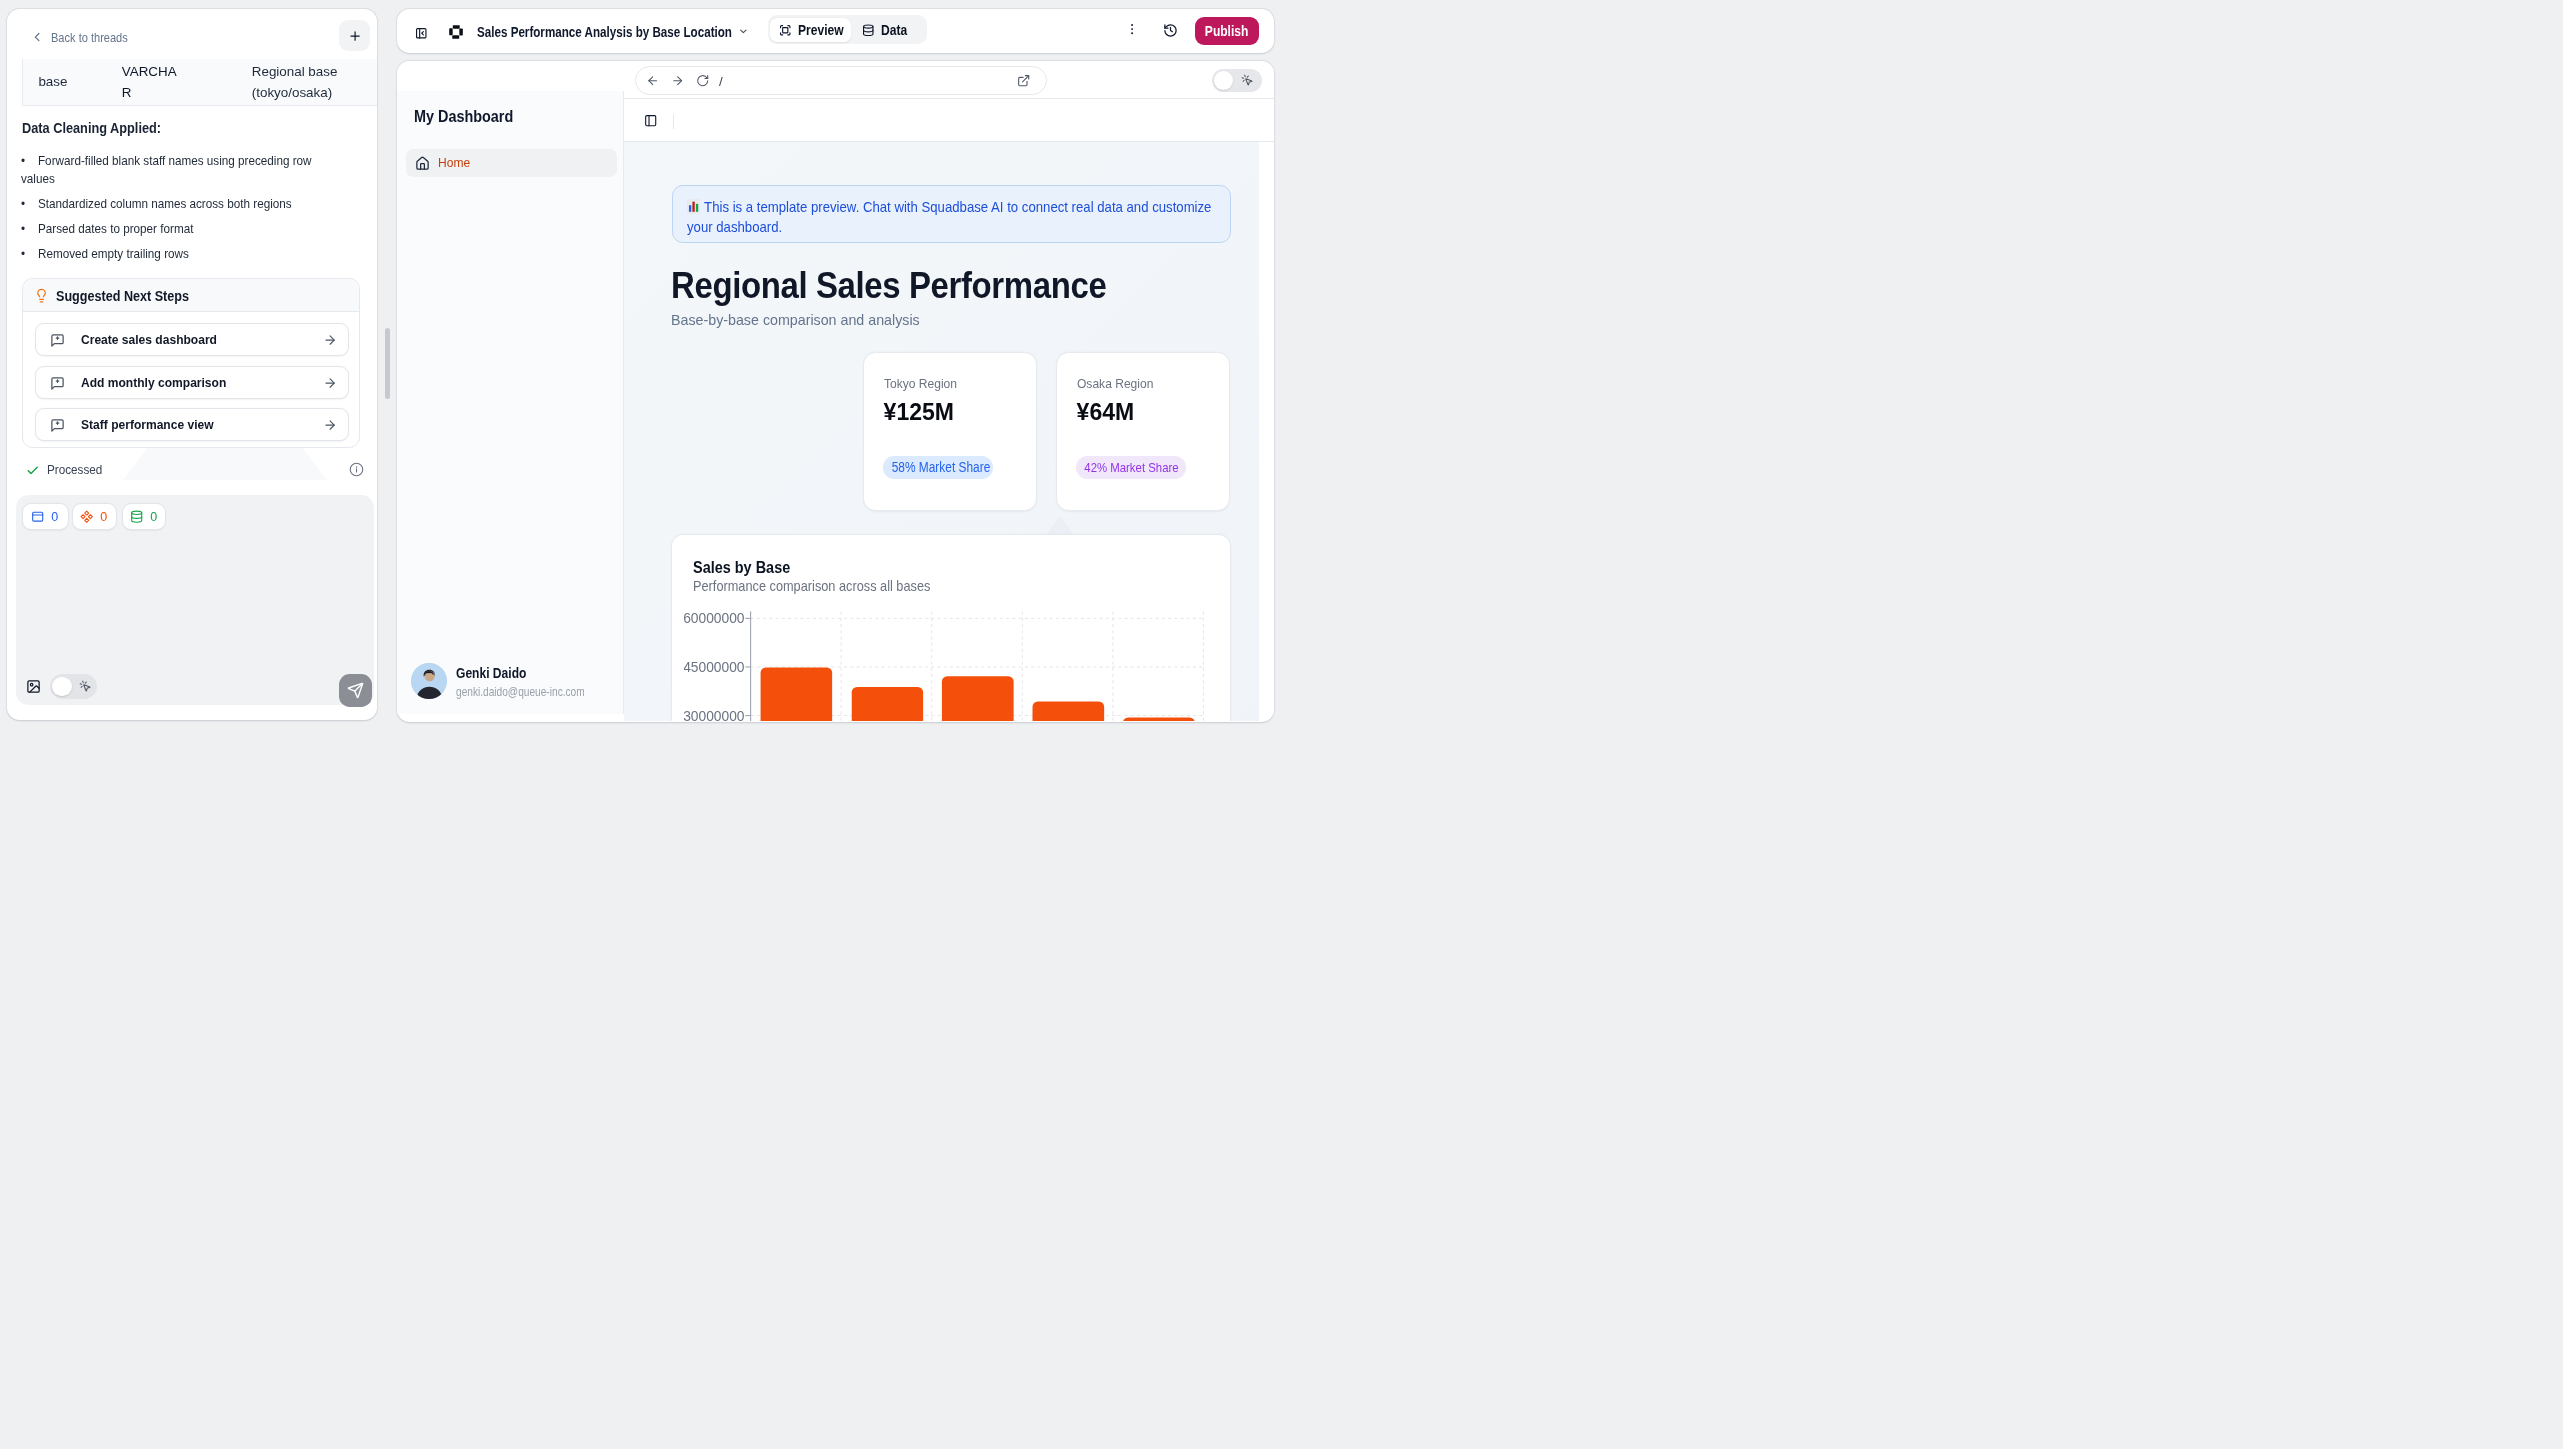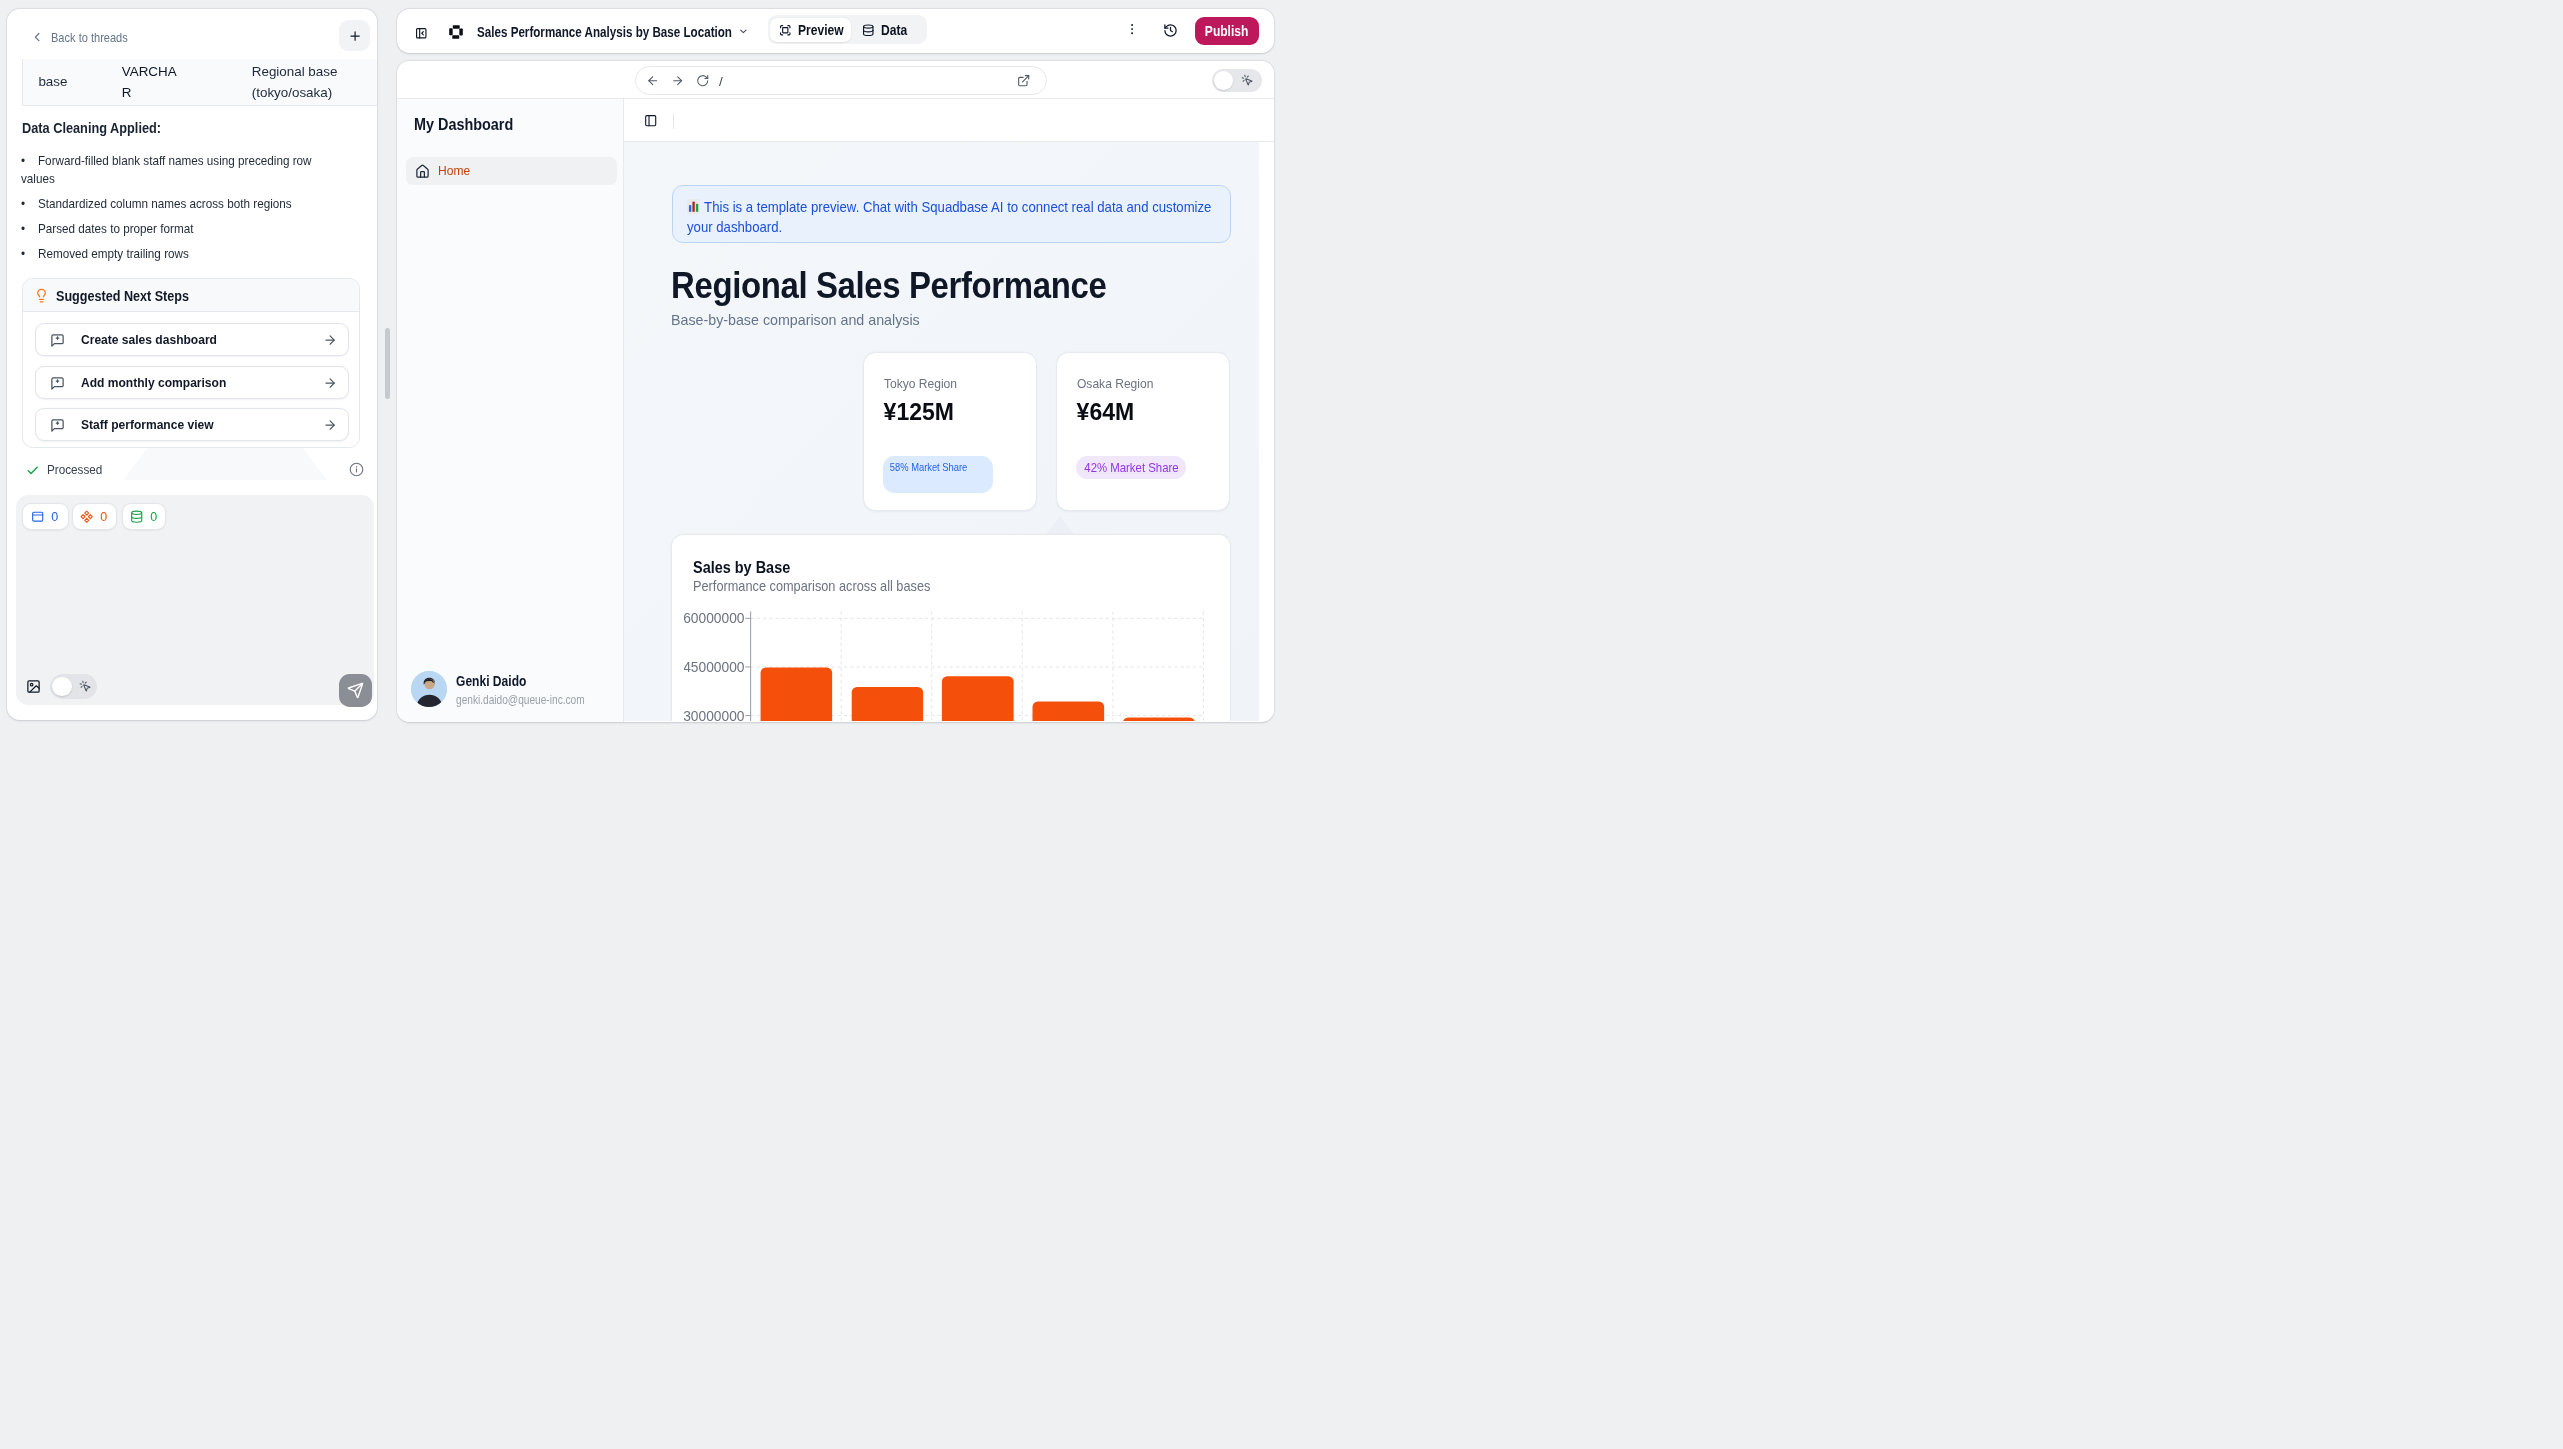--- a/index.html
+++ b/index.html
@@ -245,21 +245,21 @@
       <svg class="abs" style="left:29px; top:5.8px;" width="12.5" height="12.5" viewBox="0 0 24 24" fill="none" stroke="#4b5563" stroke-width="2" stroke-linecap="round" stroke-linejoin="round">
             <path d="M14 4.1 12 6"></path>
             <path d="m5.1 8-2.9-.8"></path>
             <path d="m6 12-1.9 2"></path>
             <path d="M7.2 2.2 8 5.1"></path>
             <path d="M9.037 9.69a.498.498 0 0 1 .653-.653l11 4.5a.5.5 0 0 1-.074.949l-4.349 1.041a1 1 0 0 0-.74.739l-1.04 4.35a.5.5 0 0 1-.95.074z"></path>
           </svg>
     </div>
   </div>
 
-  <div class="abs" style="left:0; top:38px; width:227px; height:623px; background:#fafbfc; border-right:0.9px solid #e8eaec;">
+  <div class="abs" style="left:0; top:30px; width:227px; height:623px; background:#fafbfc; border-right:0.9px solid #e8eaec;">
     <div class="abs" style="left:16.7px; top:17px; font-size:16px; font-weight:bold; color:#0f172a;"><span class="sx">My Dashboard</span></div>
     <div class="abs" style="left:9.4px; top:58px; width:211px; height:28px; background:#f0f1f3; border-radius:7.1px;">
       <svg class="abs" style="left:8.5px;top:6.7px" width="15" height="15" viewBox="0 0 24 24" fill="none" stroke="#1e293b" stroke-width="2" stroke-linecap="round" stroke-linejoin="round">
             <path d="M15 21v-8a1 1 0 0 0-1-1h-4a1 1 0 0 0-1 1v8"></path>
             <path d="M3 10a2 2 0 0 1 .709-1.528l7-5.999a2 2 0 0 1 2.582 0l7 5.999A2 2 0 0 1 21 10v9a2 2 0 0 1-2 2H5a2 2 0 0 1-2-2z"></path>
           </svg>
       <div class="abs" style="left:32px; top:6.2px; font-size:13.4px; font-weight:500; color:#c2410c;"><span class="sx">Home</span></div>
     </div>
 
     <div class="abs" style="left:14px; top:572px; width:36px; height:36px; border-radius:50%; background:#b9d7f2; overflow:hidden;">
@@ -295,21 +295,21 @@
               <rect x="11.5" y="5.5" width="3" height="9" fill="#16a34a"></rect>
             </svg>This is a template preview. Chat with Squadbase AI to connect real data and customize your dashboard.</div>
     </div>
 
     <div class="abs" style="left:47px; top:123px; font-size:36px; font-weight:800; letter-spacing:-0.4px; color:#101828;"><span style="display:inline-block;transform:scaleX(0.915);transform-origin:0 0;white-space:nowrap;">Regional Sales Performance</span></div>
     <div class="abs" style="left:47px; top:169px; font-size:15px; color:#64748b;"><span style="display:inline-block;transform:scaleX(0.95);transform-origin:0 0;white-space:nowrap;">Base-by-base comparison and analysis</span></div>
 
     <div class="abs statcard" style="left:239px; top:210px;">
       <div class="abs" style="left:20px; top:23px; font-size:13.4px; color:#6b7280;"><span class="sx">Tokyo Region</span></div>
       <div class="abs" style="left:19.6px; top:46px; font-size:23px; font-weight:bold; color:#090c12;">¥125M</div>
-      <div class="abs" style="left:19.3px; top:103px; width:110px; height:37px; background:#dbeafe; border-radius:11.6px; font-size:11px; color:#2563eb; line-height:23px; text-align:left;"><span class="sxc">58% Market Share</span></div>
+      <div class="abs" style="left:19.3px; top:103px; width:110px; height:23px; background:#dbeafe; border-radius:11.6px; font-size:14px; color:#2563eb; line-height:23px; text-align:right;"><span class="sxc">58% Market Share</span></div>
     </div>
     <div class="abs statcard" style="left:432px; top:210px;">
       <div class="abs" style="left:20px; top:23px; font-size:13.4px; color:#6b7280;"><span class="sx">Osaka Region</span></div>
       <div class="abs" style="left:19.6px; top:46px; font-size:23px; font-weight:bold; color:#090c12;">¥64M</div>
       <div class="abs" style="left:19.3px; top:103px; width:110px; height:23px; background:#f0e7fb; border-radius:11.6px; font-size:13.4px; color:#9333ea; line-height:23px; text-align:center;"><span class="sxc">42% Market Share</span></div>
     </div>
 
     <div class="abs" style="left:47px; top:392px; width:560px; height:187px; background:#fff; border:0.9px solid #e6eaee; border-radius:12.5px 12.5px 0 0; border-bottom:none; box-shadow:0 0.9px 1.8px rgba(16,24,40,.05);">
       <div class="abs" style="left:21px; top:23px; font-size:17px; font-weight:bold; color:#0b1220;"><span class="sx85">Sales by Base</span></div>
       <div class="abs" style="left:21px; top:42px; font-size:15px; color:#6b7280;"><span class="sx85">Performance comparison across all bases</span></div>

